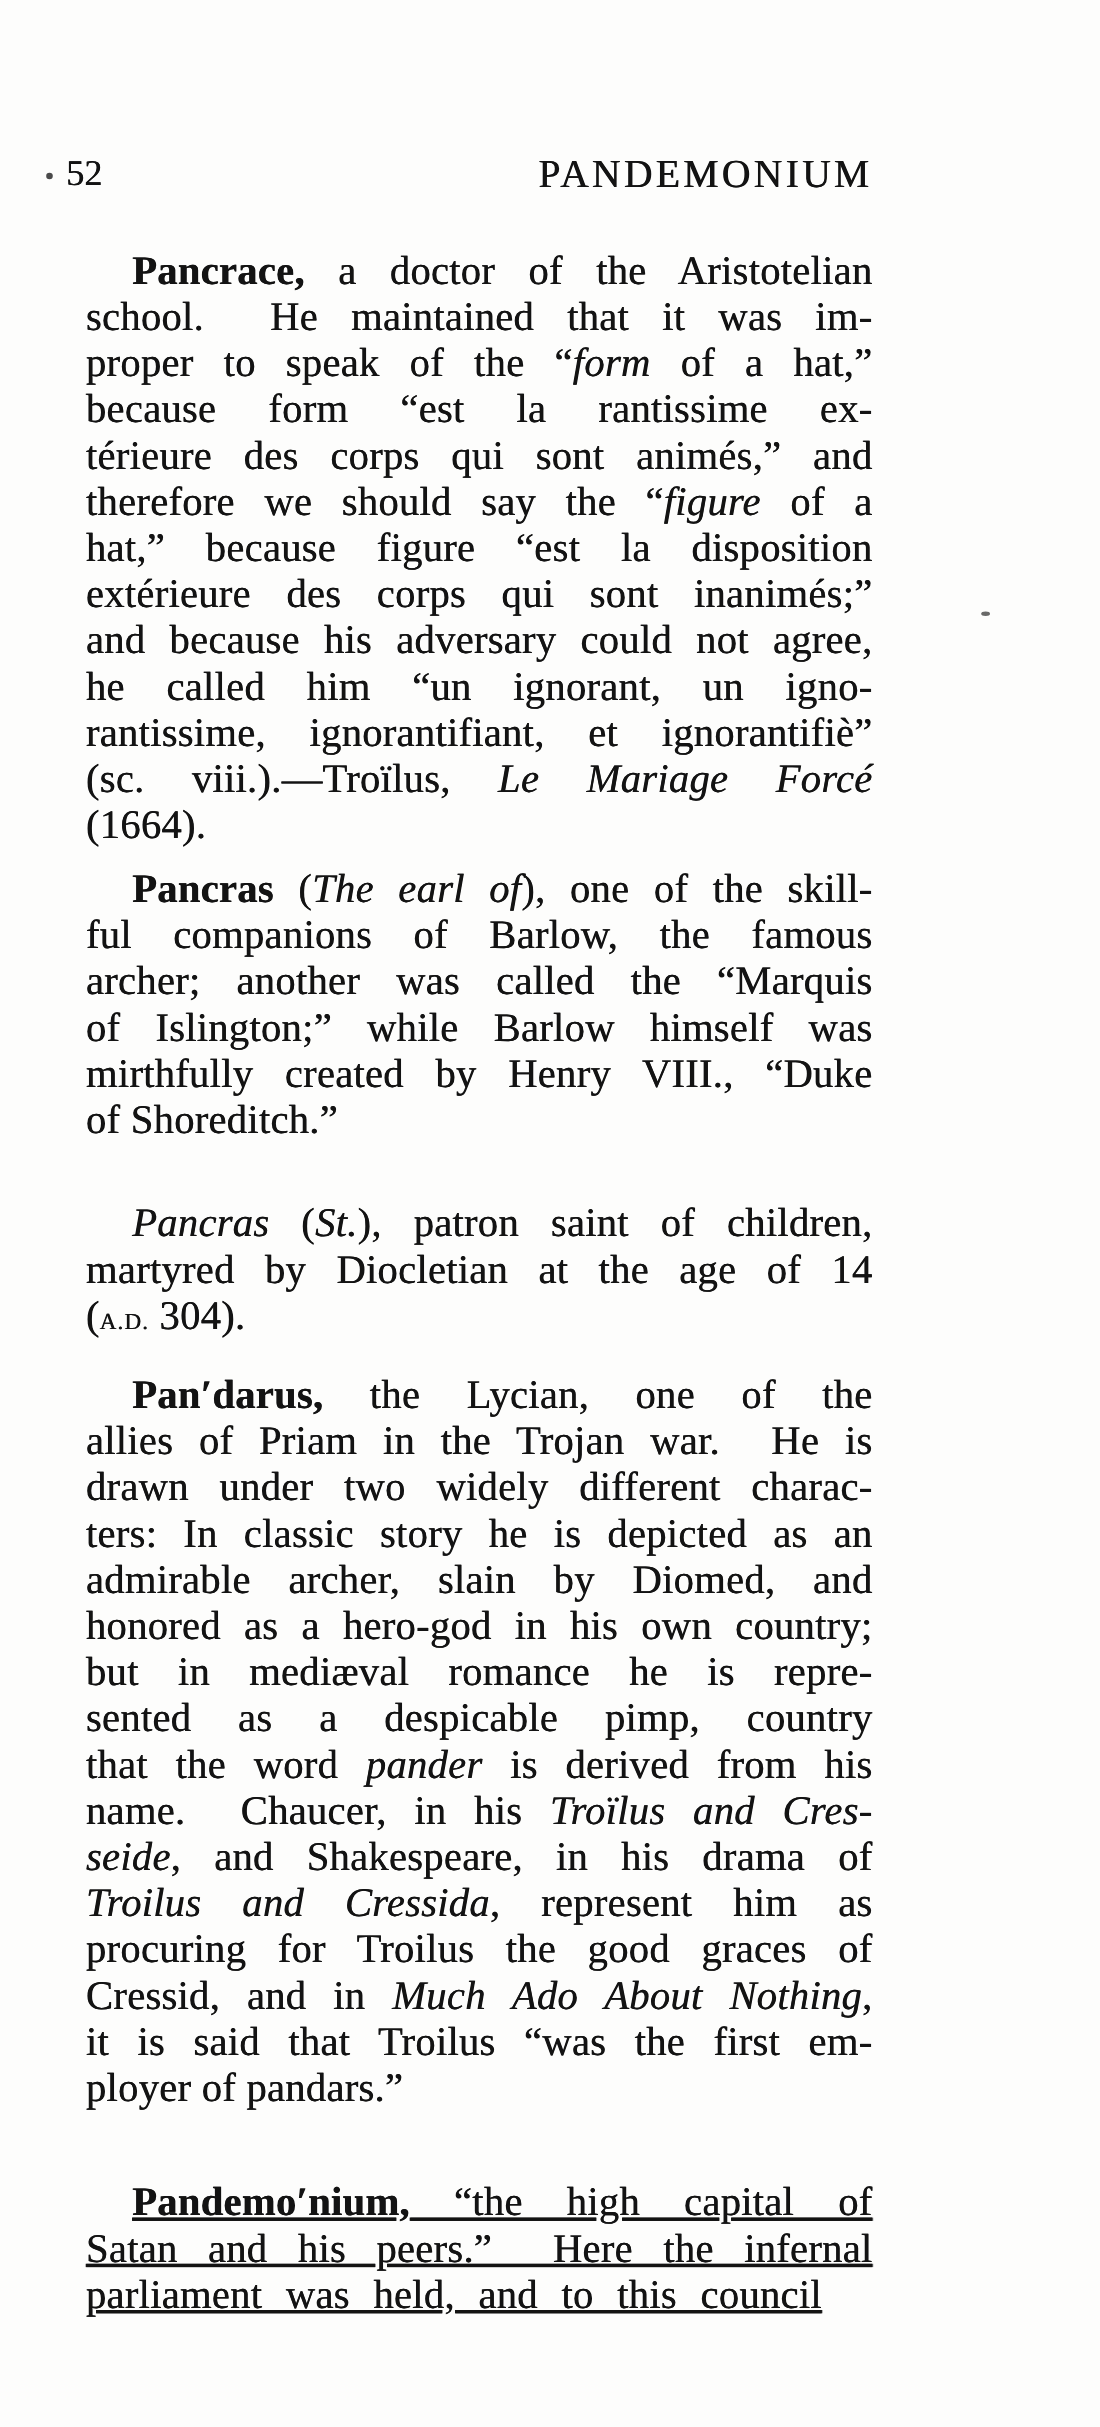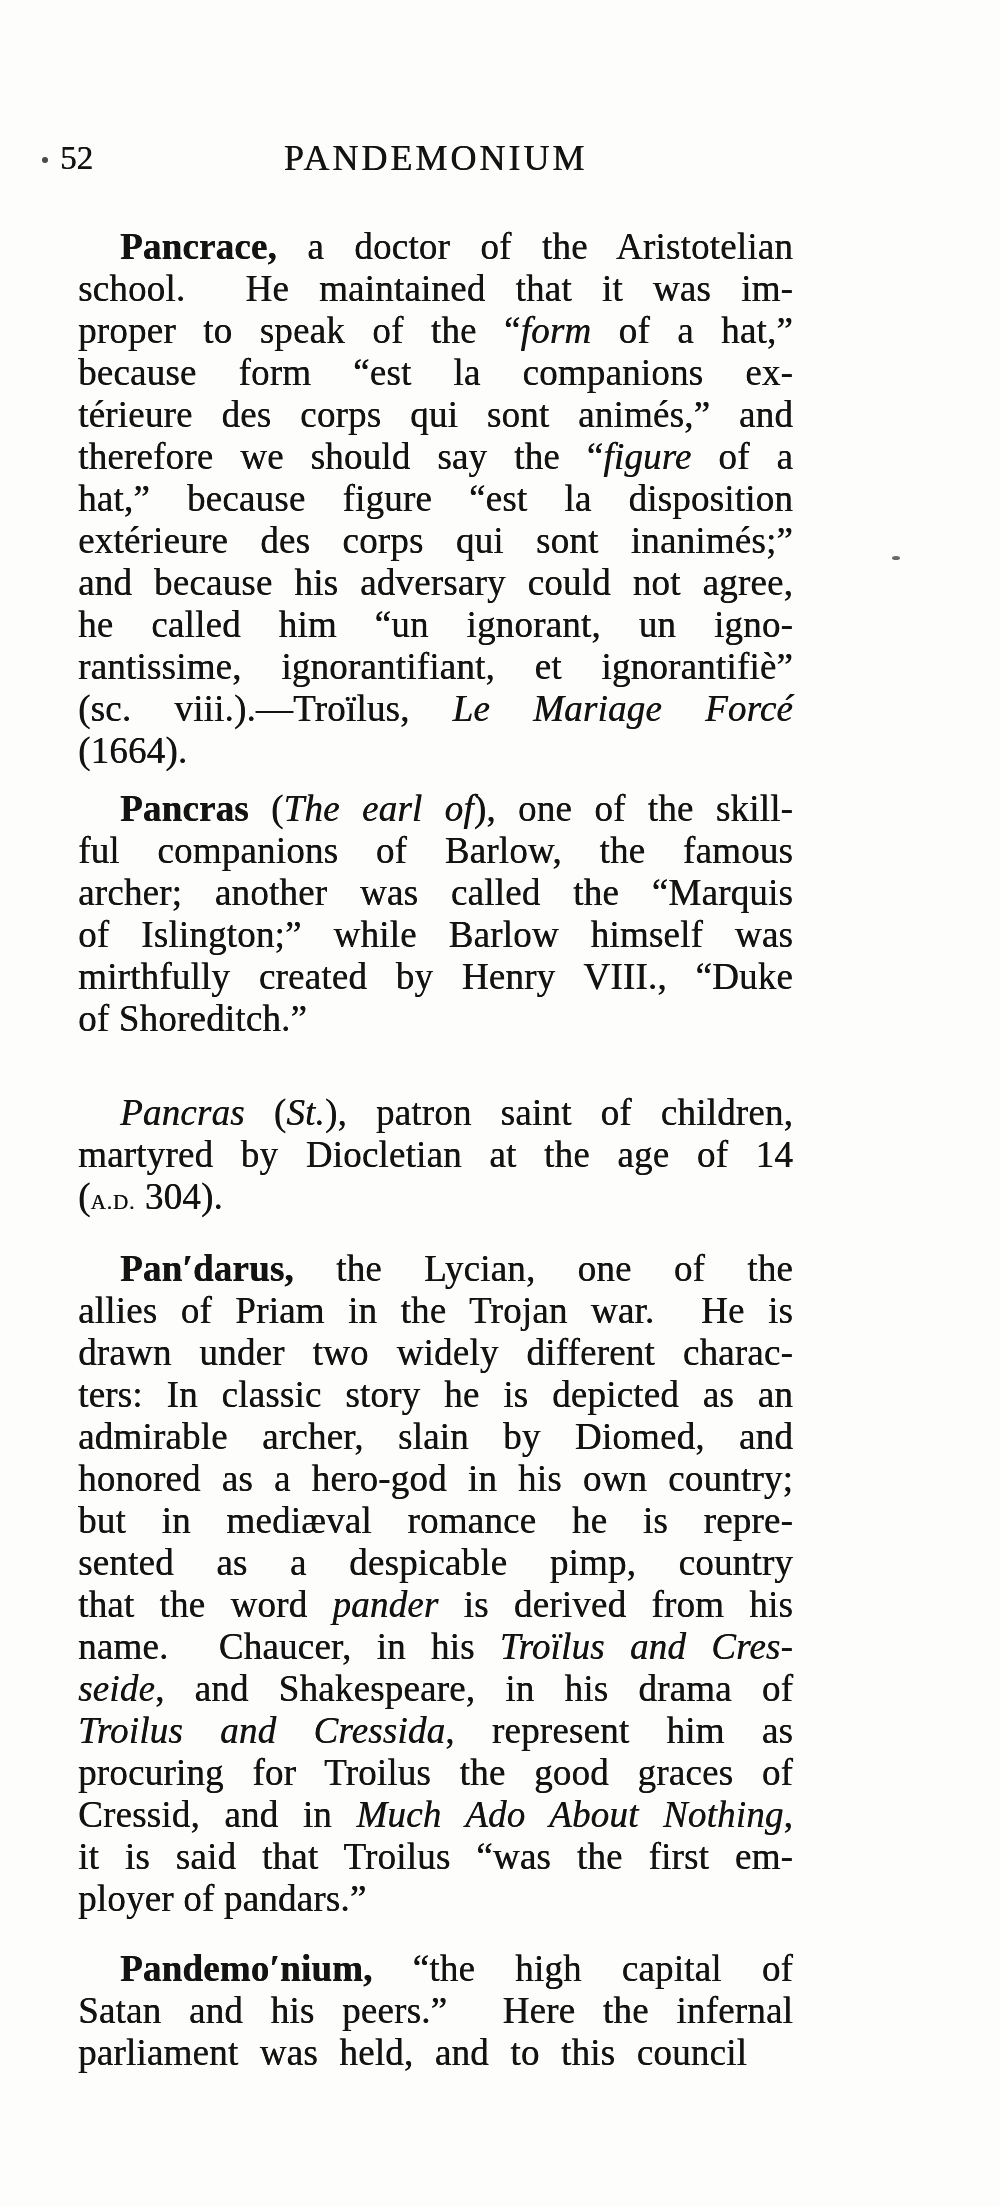--- a/index.html
+++ b/index.html
@@ -21,36 +21,36 @@
     position: absolute;
     left: 60px;
     top: 0;
     font-size: 33px;
     line-height: 44px;
     text-shadow: 0.4px 0 currentColor;
   }
   .running-title {
     margin-left: 78px;
     width: 715px;
-    text-align: center;
+    text-align: right;
     font-size: 36px;
     line-height: 44px;
     letter-spacing: 3px;
     text-shadow: 0.5px 0 currentColor;
   }
   .text-column {
     margin-left: 78px;
     width: 715px;
     margin-top: 44px;
   }
   .para { margin: 0; }
   .text-column .para:nth-of-type(2) { margin-top: 16px; }
   .text-column .para:nth-of-type(3) { margin-top: 52px; }
   .text-column .para:nth-of-type(4) { margin-top: 30px; }
-  .text-column .para:nth-of-type(5) { margin-top: 28px; }
+  .text-column .para:nth-of-type(5) { margin-top: 62px; text-decoration: underline; }
   .line {
     font-size: 37px;
     line-height: 42px;
     height: 42px;
     letter-spacing: 0.2px;
     text-align: justify;
     text-align-last: justify;
     text-shadow: 0.4px 0 currentColor;
     white-space: nowrap;
   }
@@ -73,21 +73,21 @@
 <div class="page-header">
   <span class="page-num">52</span>
   <div class="running-title">PANDEMONIUM</div>
 </div>
 
 <div class="text-column" id="text-column">
     <div class="para">
       <div class="line indent"><span class="seg-b">Pancrace,</span><span> a doctor of the Aristotelian</span></div>
       <div class="line"><span>school.&nbsp; He maintained that it was im-</span></div>
       <div class="line"><span>proper to speak of the “</span><span class="seg-i">form</span><span> of a hat,”</span></div>
-      <div class="line"><span>because form “est la companions ex-</span></div>
+      <div class="line"><span>because form “est la rantissime ex-</span></div>
       <div class="line"><span>térieure des corps qui sont animés,” and</span></div>
       <div class="line"><span>therefore we should say the “</span><span class="seg-i">figure</span><span> of a</span></div>
       <div class="line"><span>hat,” because figure “est la disposition</span></div>
       <div class="line"><span>extérieure des corps qui sont inanimés;”</span></div>
       <div class="line"><span>and because his adversary could not agree,</span></div>
       <div class="line"><span>he called him “un ignorant, un igno-</span></div>
       <div class="line"><span>rantissime, ignorantifiant, et ignorantifiè”</span></div>
       <div class="line"><span>(sc. viii.).—Troïlus, </span><span class="seg-i">Le Mariage Forcé</span></div>
       <div class="line last"><span>(1664).</span></div>
     </div>

